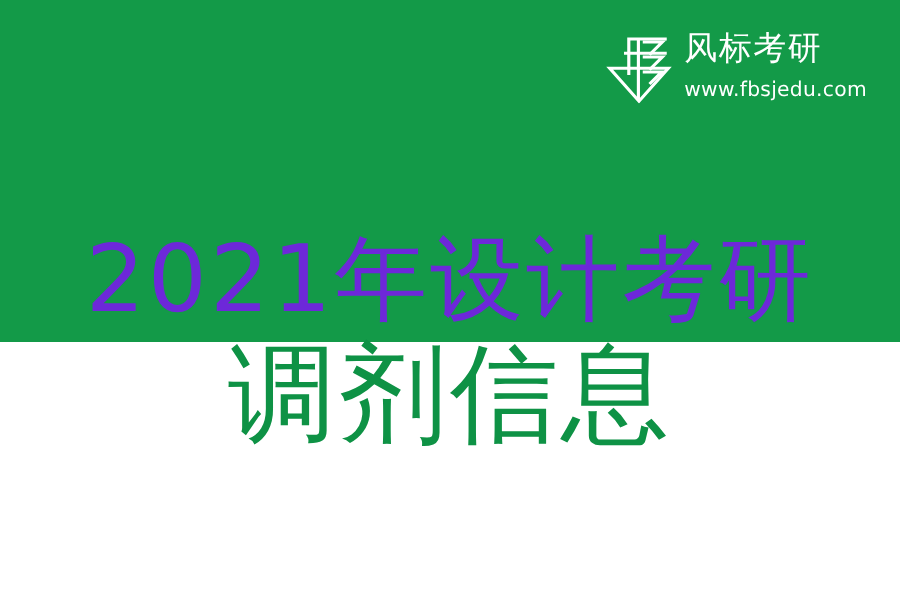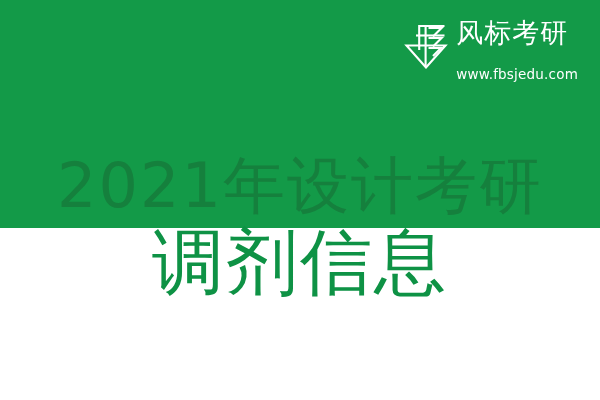--- a/index.html
+++ b/index.html
@@ -51,51 +51,51 @@
     margin-top: 2px;
   }
   .brand-text {
     display: flex;
     flex-direction: column;
     align-items: flex-start;
     justify-content: flex-start;
   }
   .brand-name {
     color: #ffffff;
-    font-size: 27px;
+    font-size: 22px;
     line-height: 31px;
     letter-spacing: 1px;
     white-space: nowrap;
     font-weight: 400;
   }
   .brand-url {
     color: #ffffff;
     font-size: 13.5px;
     line-height: 16px;
     letter-spacing: 0.2px;
     white-space: nowrap;
-    margin-top: 18px;
+    margin-top: 4px;
   }
 
   
   .headline {
     position: absolute;
     left: 0;
     top: 148px;
     width: 600px;
     text-align: center;
   }
   .headline-line {
     display: block;
     white-space: nowrap;
     font-weight: 400;
     letter-spacing: 2px;
   }
   .headline-line-1 {
-    color: #15803d;
+    color: #6d28d9;
     font-size: 62px;
     line-height: 76px;
   }
   .headline-line-2 {
     color: #0E9245;
     font-size: 72px;
     line-height: 76px;
   }
 </style>
 </head>

